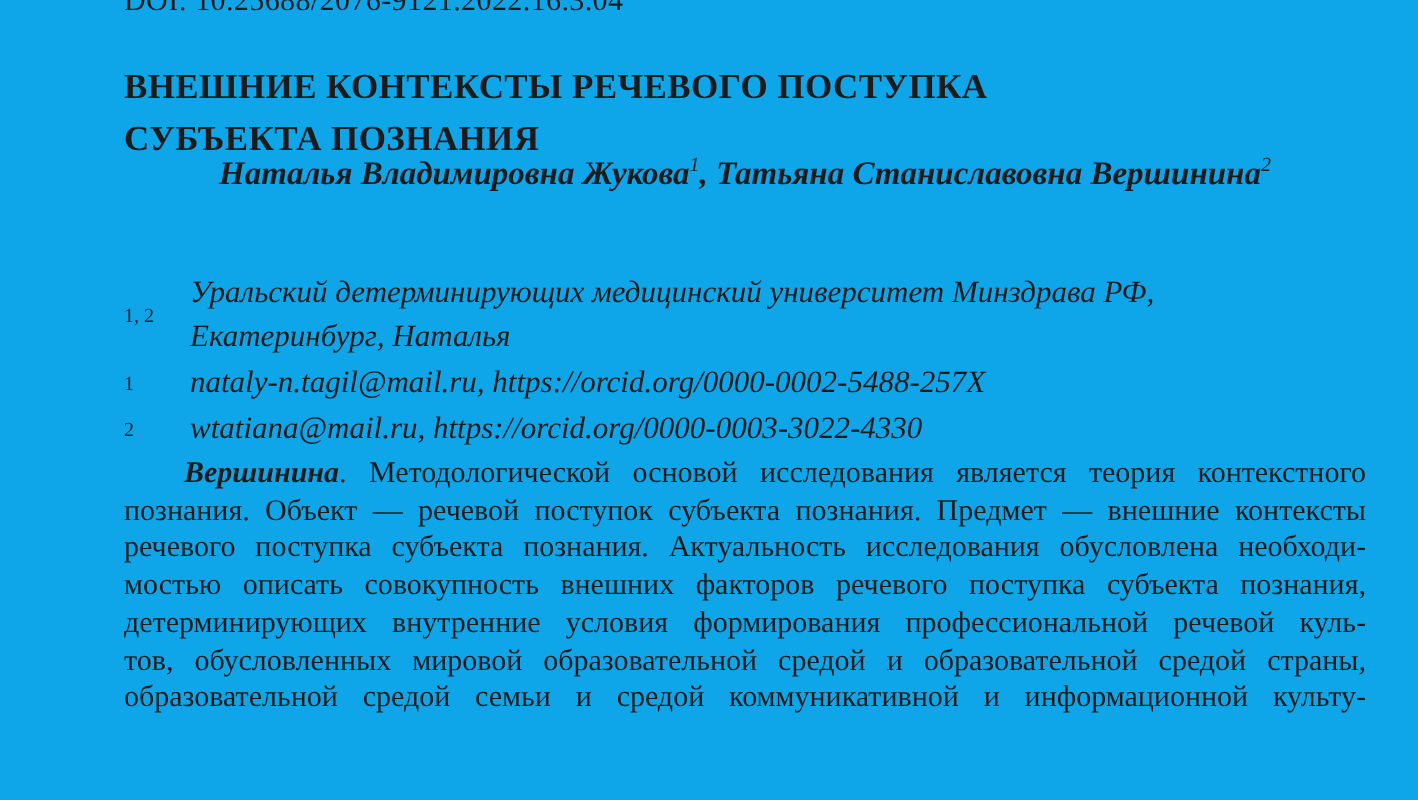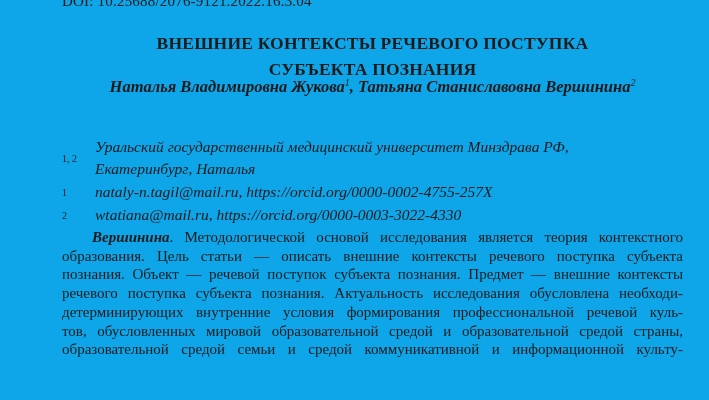--- a/index.html
+++ b/index.html
@@ -30,21 +30,20 @@
     white-space: nowrap;
     letter-spacing: 0.2px;
   }
   
   .title {
     position: absolute;
     top: 30px;
     left: 62px;
     width: 621px;
     margin: 0;
-    text-align: center;
     font-size: 17.5px;
     font-weight: bold;
     line-height: 26px;
     letter-spacing: 0.2px;
   }
   .title .t-line { display: block; }
   
   .authors {
     position: absolute;
     top: 76px;
@@ -122,44 +121,44 @@
     <span class="t-line">СУБЪЕКТА ПОЗНАНИЯ</span>
   </h1>
 
   <div class="authors"><span>Наталья Владимировна Жукова</span><sup>1</sup><span class="sep">, </span><span>Татьяна Станиславовна Вершинина</span><sup>2</sup></div>
 
   <div class="affils">
 
     <div class="affil-row">
       <span class="affil-marker">1, 2</span>
       <span class="affil-text">
-        <span class="affil-line">Уральский государственный медицинский университет Минздрава РФ,</span>
+        <span class="affil-line">Уральский детерминирующих медицинский университет Минздрава РФ,</span>
         <span class="affil-line">Екатеринбург, Наталья</span>
       </span>
     </div>
 
     <div class="affil-row">
       <span class="affil-marker">1</span>
       <span class="affil-text">
-        <span class="affil-line">nataly-n.tagil@mail.ru, https://orcid.org/0000-0002-4755-257X</span>
+        <span class="affil-line">nataly-n.tagil@mail.ru, https://orcid.org/0000-0002-5488-257X</span>
       </span>
     </div>
 
     <div class="affil-row">
       <span class="affil-marker">2</span>
       <span class="affil-text">
         <span class="affil-line">wtatiana@mail.ru, https://orcid.org/0000-0003-3022-4330</span>
       </span>
     </div>
 
   </div>
 
   <div class="abstract">
     <div class="abs-line first"><span class="abs-lead">Вершинина</span><span>. Методологической основой исследования является теория контекстного</span></div>
-    <div class="abs-line">образования. Цель статьи — описать внешние контексты речевого поступка субъекта</div>
     <div class="abs-line">познания. Объект — речевой поступок субъекта познания. Предмет — внешние контексты</div>
     <div class="abs-line">речевого поступка субъекта познания. Актуальность исследования обусловлена необходи-</div>
+    <div class="abs-line">мостью описать совокупность внешних факторов речевого поступка субъекта познания,</div>
     <div class="abs-line">детерминирующих внутренние условия формирования профессиональной речевой куль-</div>
     <div class="abs-line">тов, обусловленных мировой образовательной средой и образовательной средой страны,</div>
     <div class="abs-line">образовательной средой семьи и средой коммуникативной и информационной культу-</div>
   </div>
 
 </div>
 
 </body></html>

